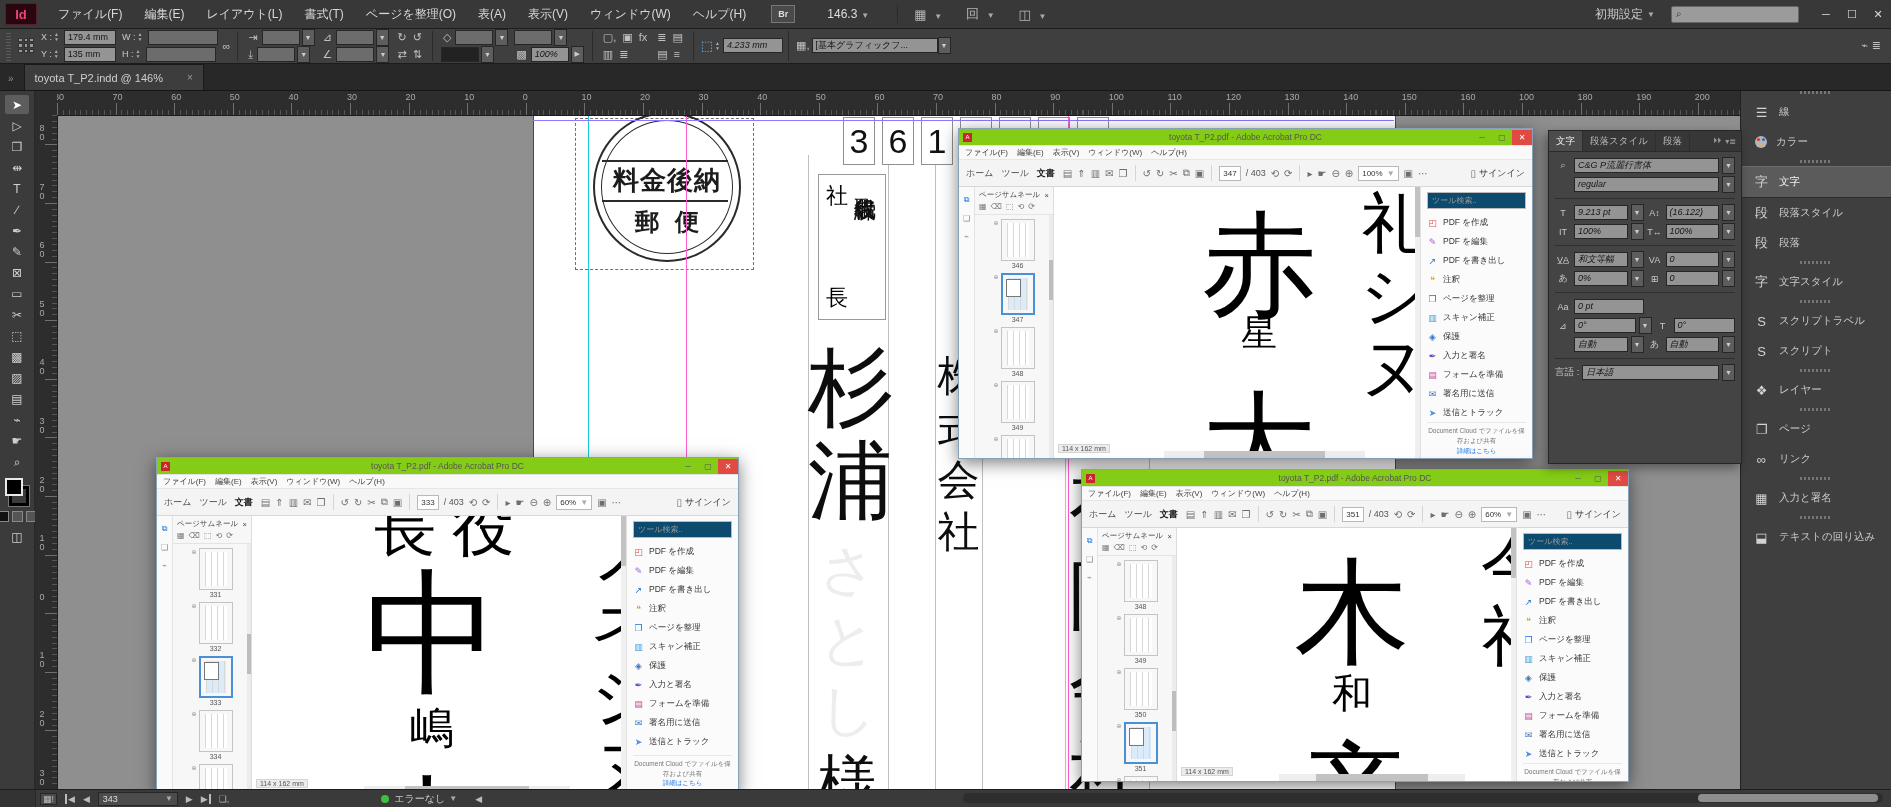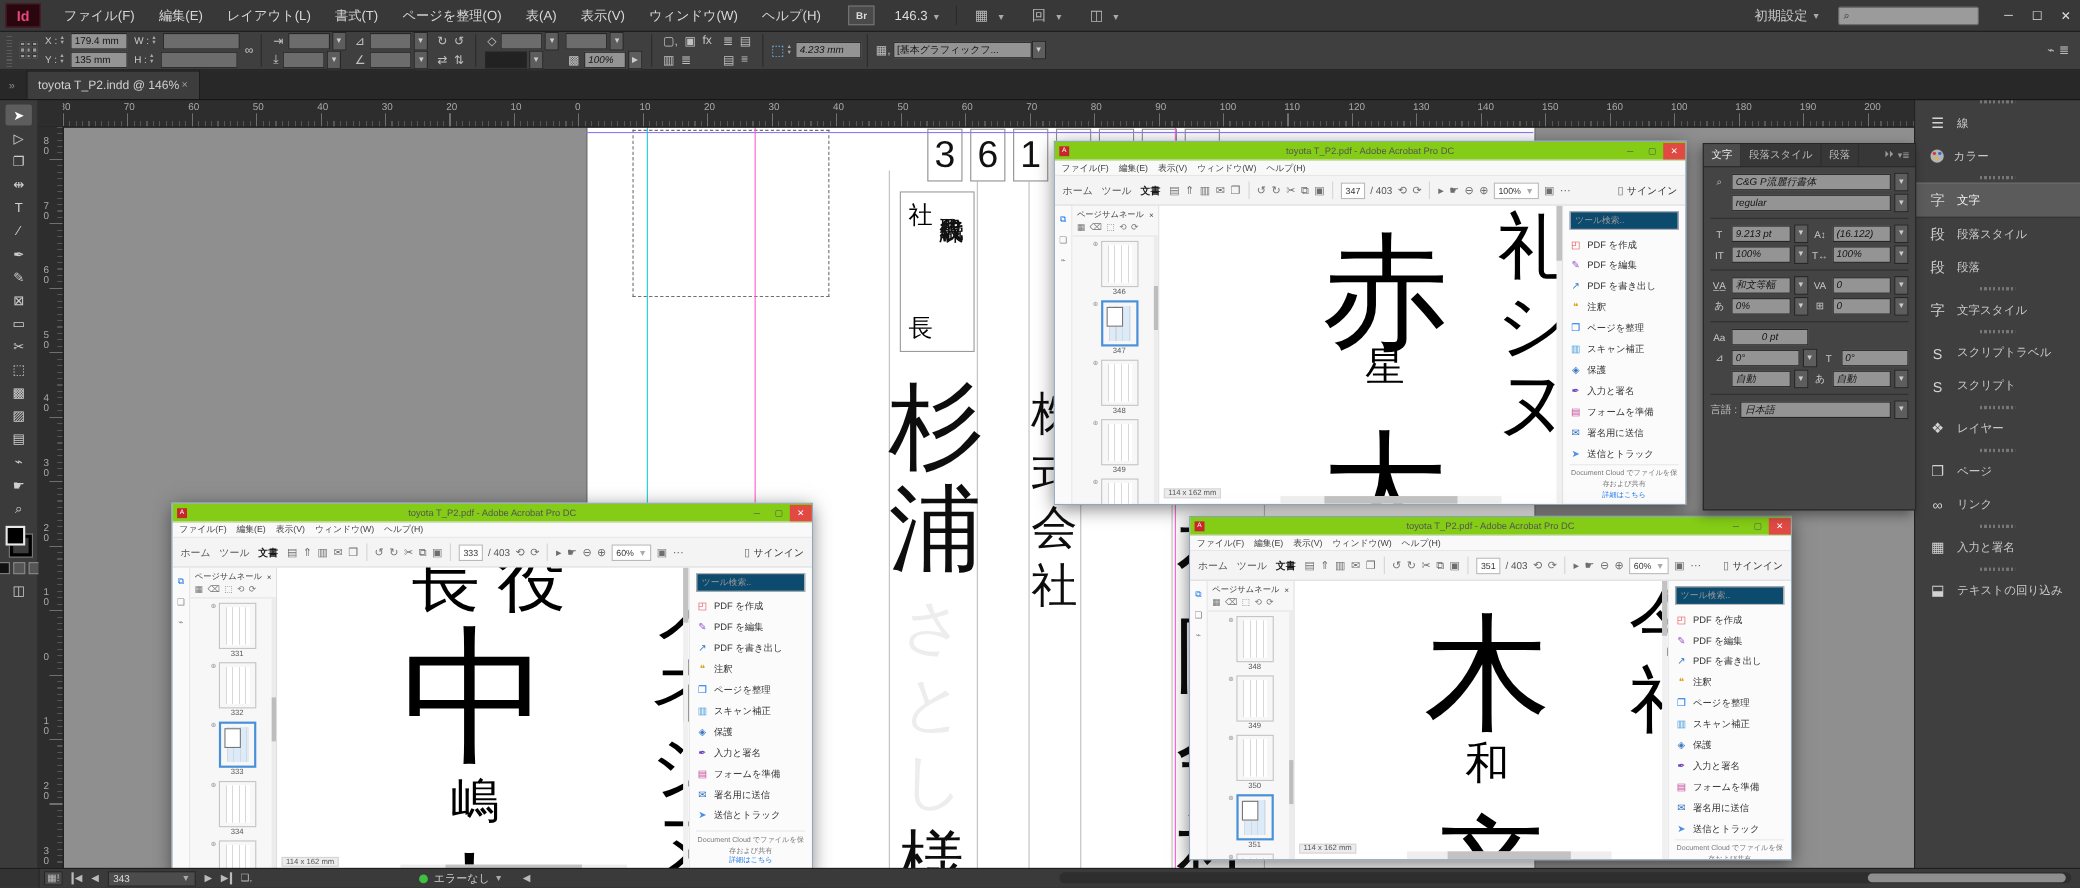--- a/index.html
+++ b/index.html
@@ -7,21 +7,21 @@
        font-family:"Liberation Sans","DejaVu Sans",sans-serif;-webkit-font-smoothing:antialiased;}
   .kanji{font-family:"Liberation Serif","DejaVu Serif",serif;}
   
   #menubar{position:absolute;left:0;top:0;width:100%;height:28px;background:#383838;border-bottom:1px solid #1d1d1d;
            display:flex;align-items:center;color:#d8d8d8;font-size:12px;z-index:80;}
   #id-logo{width:30px;height:20px;margin:0 10px 0 5px;background:#2a070f;color:#e8467c;font-weight:bold;
            display:flex;align-items:center;justify-content:center;font-size:13px;border:1px solid #53202e;}
   .menu-item{padding:0 11px;height:100%;display:flex;align-items:center;cursor:default;}
   #br-badge{margin:0 8px 0 14px;width:22px;height:16px;border:1px solid #777;background:#4a4a4a;color:#ddd;
             font-size:9px;font-weight:bold;display:flex;align-items:center;justify-content:center;}
-  .mb-zoom{margin:0 10px;color:#ddd;}
+  .mb-zoom{margin:0 24px;color:#ddd;}
   .caret{font-size:8px;color:#aaa;margin-left:4px;}
   .mb-ic{color:#b5b5b5;margin:0 12px;font-size:13px;}
   .mb-sep{width:1px;height:18px;background:#2a2a2a;margin:0 4px;}
   #workspace{margin-left:auto;color:#ccc;display:flex;align-items:center;}
   #mb-search{width:118px;height:15px;background:#9b9b9b;border:1px solid #666;border-radius:2px;margin:0 14px 0 16px;
              display:flex;align-items:center;color:#333;font-size:10px;padding:0 4px;gap:3px;}
   .winbtn{width:26px;height:20px;display:flex;align-items:center;justify-content:center;color:#ddd;font-size:11px;}
   
   #cpanel{position:absolute;left:0;top:28px;width:100%;height:36px;background:#3f3f3f;border-bottom:1px solid #1c1c1c;
           display:flex;align-items:center;color:#c9c9c9;font-size:9px;z-index:79;padding-left:3px;box-sizing:border-box;}
@@ -37,21 +37,21 @@
   .spin{display:flex;flex-direction:column;color:#aaa;font-size:5px;line-height:5px;width:8px;}
   .cp-ic{color:#c0c0c0;font-size:11px;margin:0 2px;}
   .proxy{width:16px;height:16px;display:grid;grid-template-columns:repeat(3,1fr);grid-template-rows:repeat(3,1fr);gap:1px;margin:0 4px;}
   .proxy i{background:#999;border:1px solid #333;}
   .grip-v{width:5px;height:30px;background:repeating-linear-gradient(0deg,#5a5a5a 0 1px,transparent 1px 3px);margin:0 3px;}
   
   #tabbar{position:absolute;left:0;top:64px;width:100%;height:26px;background:#282828;border-bottom:1px solid #161616;
           display:flex;align-items:flex-end;z-index:78;}
   #tab-chev{color:#8a8a8a;font-size:10px;margin:0 10px 6px 8px;}
   .doc-tab{height:25px;background:#3d3d3d;border:1px solid #191919;border-bottom:none;color:#cfcfcf;font-size:11px;
-           display:flex;align-items:center;gap:2px;padding:0 10px;}
+           display:flex;align-items:center;gap:24px;padding:0 10px;}
   .tab-close{color:#999;font-size:10px;}
   
   #toolbox{position:absolute;left:0;top:90px;bottom:17px;width:35px;background:#3b3b3b;border-right:1px solid #282828;
            display:flex;flex-direction:column;align-items:center;padding-top:5px;gap:2px;z-index:20;box-sizing:border-box;}
   .tool{width:24px;height:19px;display:flex;align-items:center;justify-content:center;color:#cfcfcf;font-size:12px;border-radius:2px;}
   .tool.active{background:#5d5d5d;color:#fff;}
   #swatches{position:relative;width:26px;height:30px;margin-top:4px;}
   #sw-fill{position:absolute;left:1px;top:1px;width:14px;height:14px;background:#000;border:2px solid #e8e8e8;}
   #sw-stroke{position:absolute;right:1px;bottom:1px;width:14px;height:14px;border:3px solid #000;background:#3b3b3b;outline:1px solid #777;}
   .mini-row{display:flex;gap:3px;margin-top:2px;}
@@ -448,20 +448,27 @@
     <div id="frame-lines">
         <div class="frame-line" style="left: 751px; top: 40px; bottom: 0px;"></div>
         <div class="frame-line" style="left: 831px; top: 40px; bottom: 0px;"></div>
         <div class="frame-line" style="left: 878px; top: 40px; bottom: 0px;"></div>
         <div class="frame-line" style="left: 925px; top: 40px; bottom: 0px;"></div>
         <div class="frame-line" style="left: 1008px; top: 40px; bottom: 0px;"></div>
         <div class="frame-line" style="left: 1092px; top: 40px; bottom: 0px;"></div>
       </div>
 
     <div id="stamp-box"></div>
+    <div id="stamp-c1">
+      <div id="stamp-c2"></div>
+      <div class="chord" style="top:46px;"></div>
+      <div class="chord" style="top:86px;"></div>
+      <div id="stamp-t1" class="kanji">料金後納</div>
+      <div id="stamp-t2" class="kanji">郵便</div>
+    </div>
 
     <div id="postal">
         <div class="pbox">3</div>
         <div class="pbox">6</div>
         <div class="pbox">1</div>
         <div class="pbox">0</div>
         <div class="pbox">5</div>
         <div class="pbox">1</div>
         <div class="pbox">1</div>
       </div>
@@ -1073,21 +1080,21 @@
         <span class="lab-ic">あ</span>
         <span class="fld">0%</span>
         <span class="drop">▼</span>
         <span class="lab-ic">⊞</span>
         <span class="fld">0</span>
         <span class="drop">▼</span>
       </div>
       <div class="cp-div"></div>
       <div class="cpr">
         <span class="lab-ic">Aa</span>
-        <span class="fld" style="max-width:62px;text-align:center;">0 pt</span>
+        <span class="fld" style="max-width:62px;">0 pt</span>
       </div>
       <div class="cpr">
         <span class="lab-ic">⊿</span>
         <span class="fld">0°</span>
         <span class="drop">▼</span>
         <span class="lab-ic">T</span>
         <span class="fld">0°</span>
       </div>
       <div class="cpr">
         <span class="lab-ic"></span>

